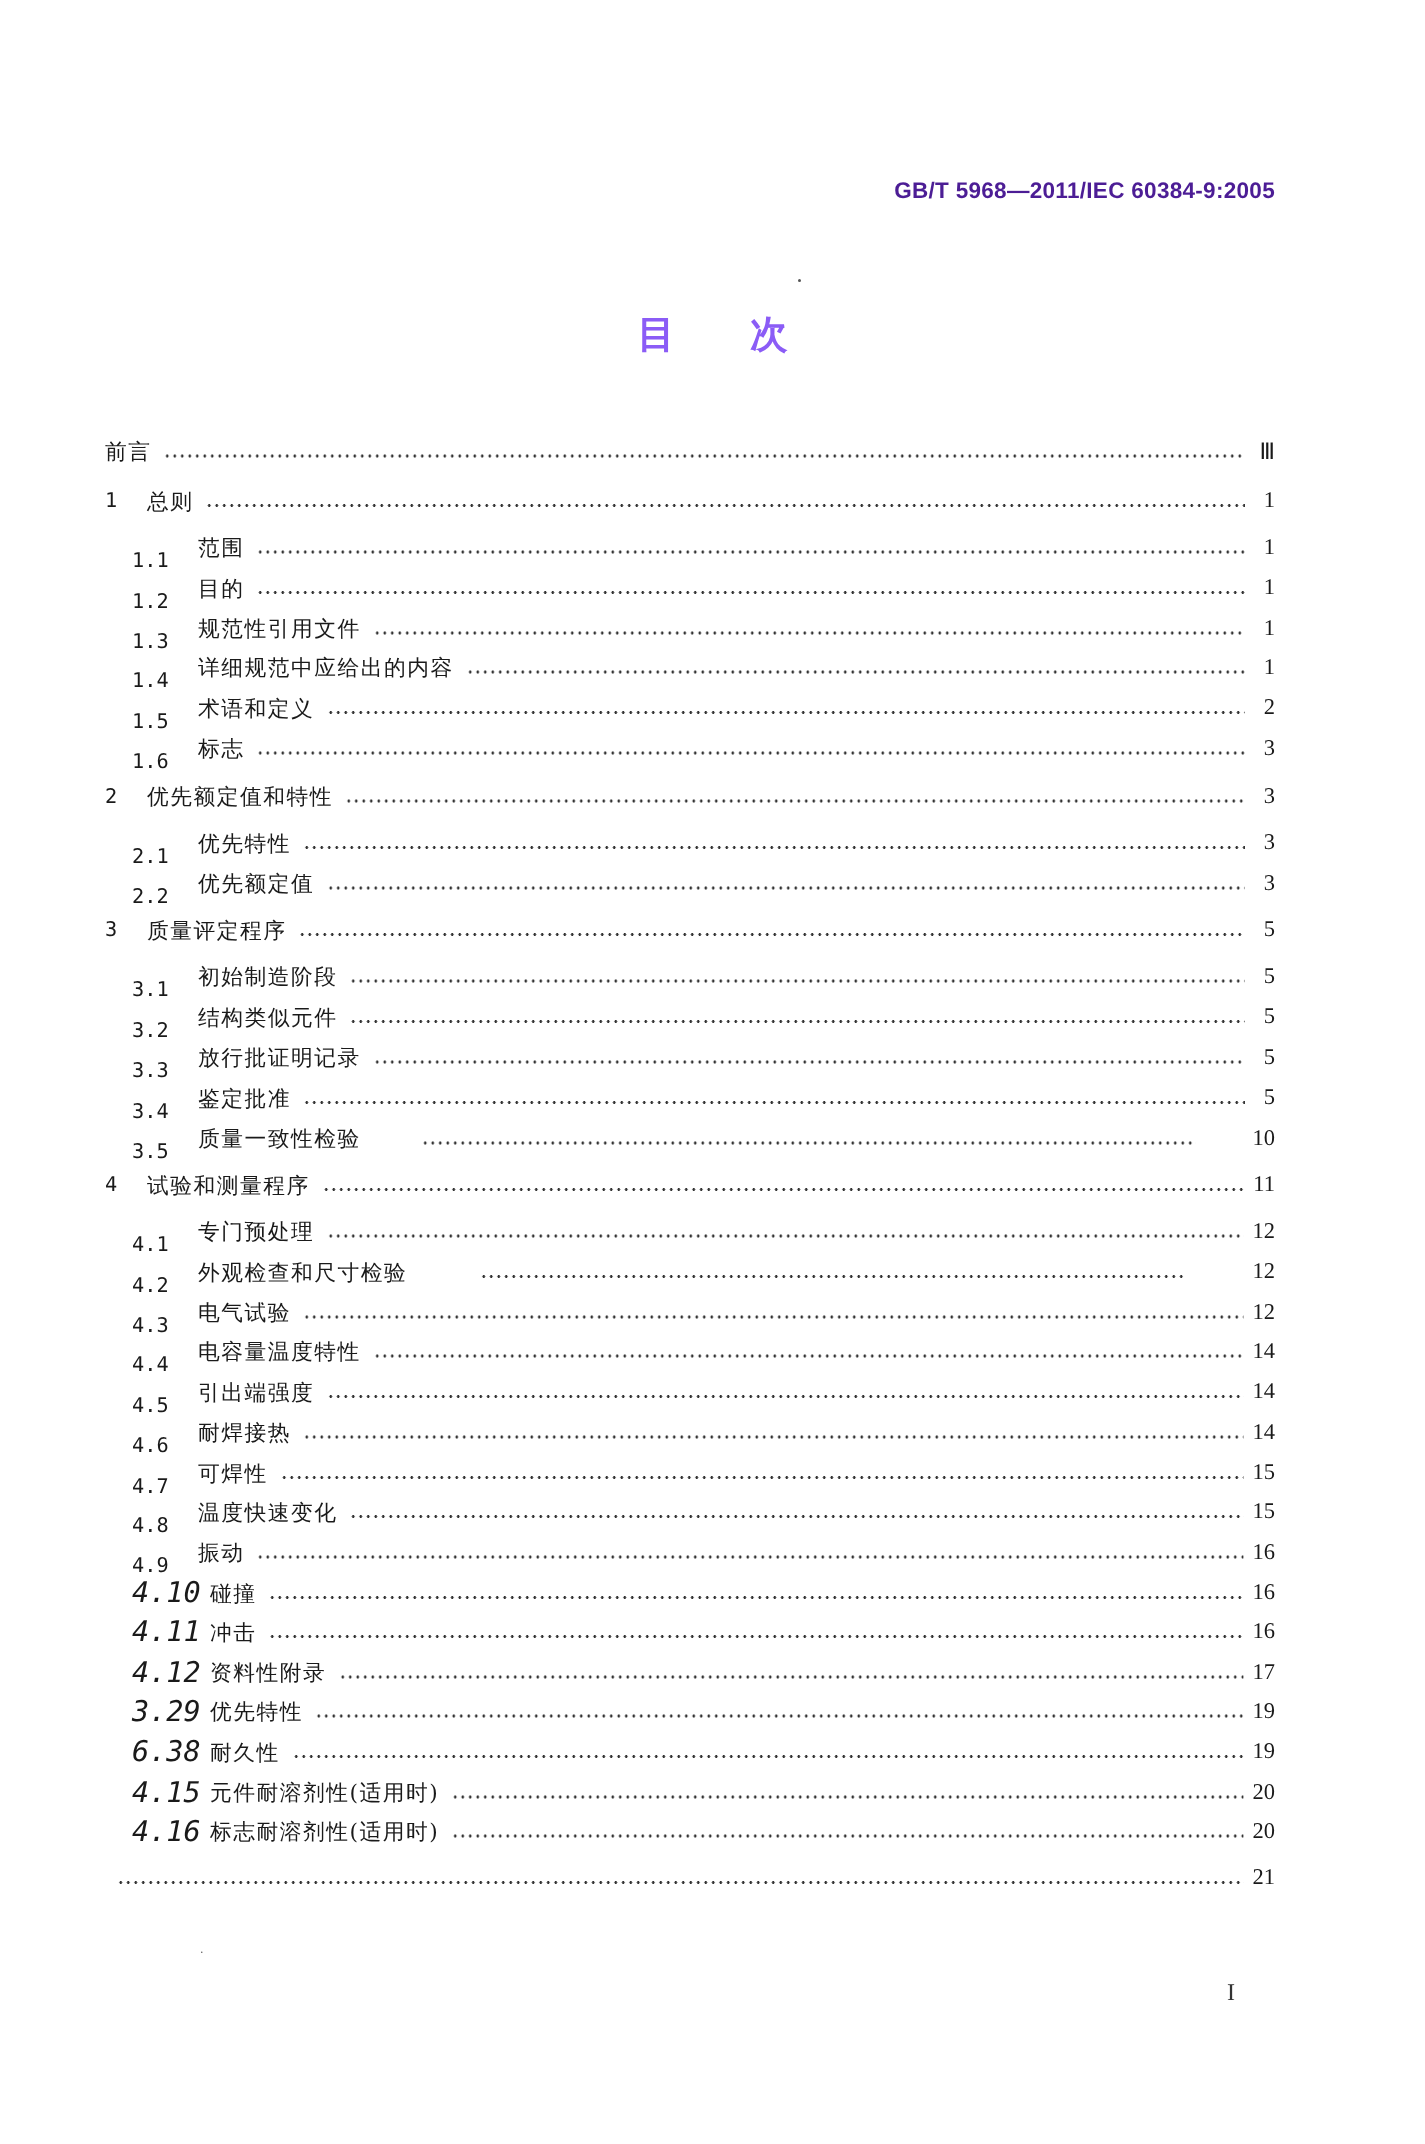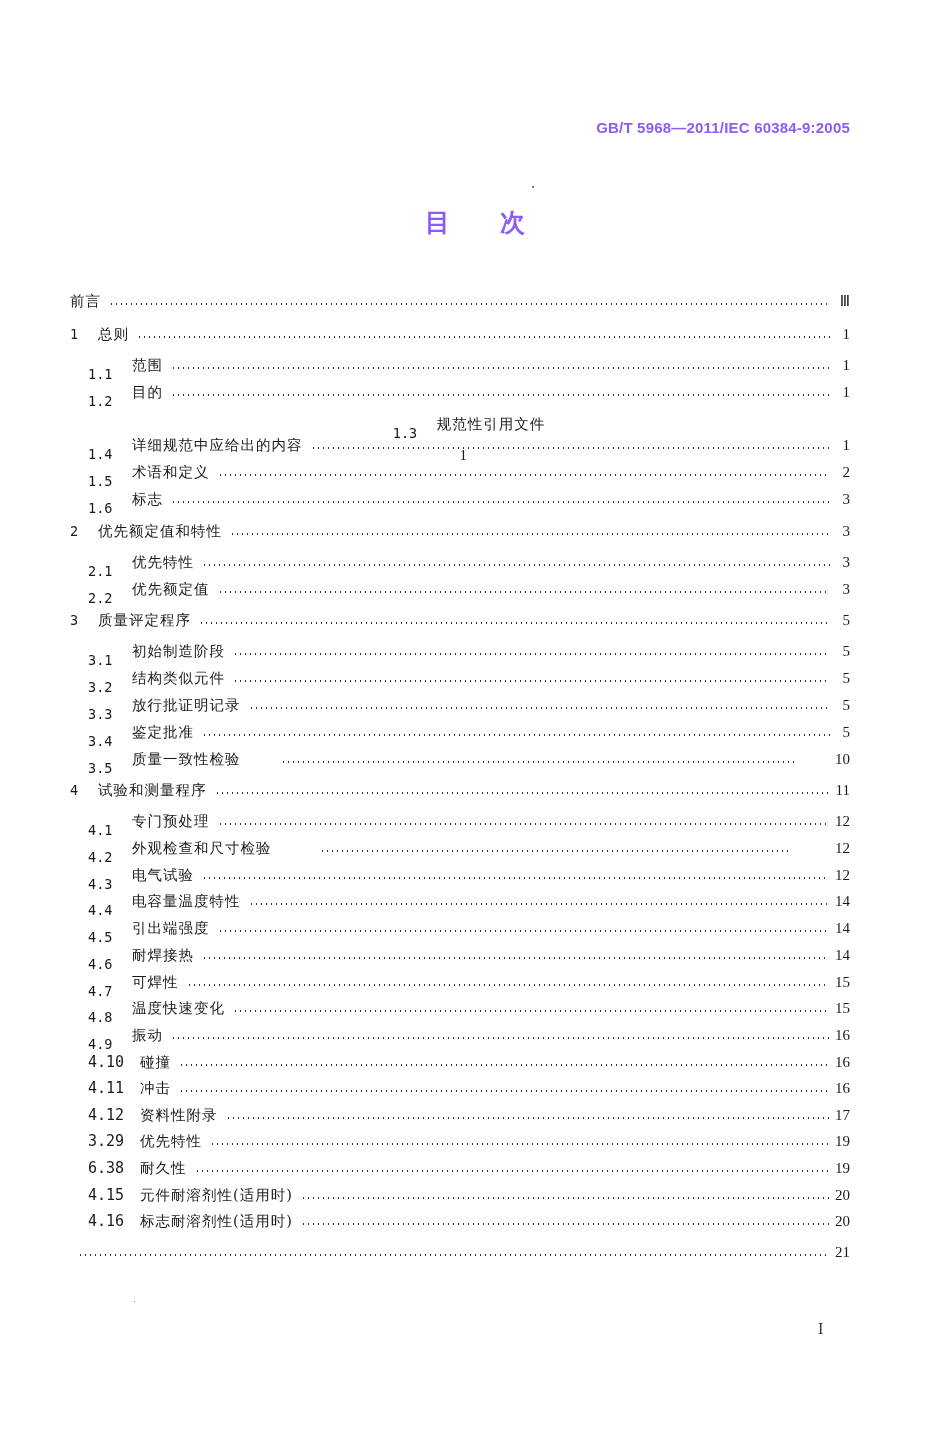--- a/index.html
+++ b/index.html
@@ -4,21 +4,21 @@
   <style>
     html, body { margin: 0; padding: 0; background: #ffffff; }
     body {
       width: 950px; height: 1429px; position: relative; overflow: hidden;
       font-family: "DejaVu Serif", "Liberation Serif", serif;
       color: #1a1a1a;
     }
     .std-header {
       position: absolute; top: 119px; right: 100px;
       font-family: "Liberation Sans", "DejaVu Sans", sans-serif;
-      font-weight: bold; font-size: 15px; letter-spacing: 0.2px; color: #8b5cf6;
+      font-weight: bold; font-size: 15px; letter-spacing: 0.2px; color: #4c1d95;
     }
     .page-title {
       position: absolute; top: 206px; left: 0; width: 950px;
       text-align: center; font-family: "DejaVu Sans", sans-serif;
       font-weight: bold; font-size: 25px; color: #8b5cf6;
     }
     .page-title .c1 { margin-right: 50px; }
     .toc { position: absolute; left: 70px; top: 290px; width: 780px; }
     .toc-row {
       position: absolute; left: 0; width: 780px; height: 22px;
@@ -28,21 +28,21 @@
     .toc-row .label { white-space: nowrap; letter-spacing: 1px; }
     .toc-row .leader {
       flex: 1; height: 2px; margin: 6px 6px 0 8px;
       background-image: radial-gradient(circle, #333 0.8px, transparent 1.1px);
       background-size: 5px 2px; background-repeat: repeat-x;
     }
     .toc-row .page { white-space: nowrap; text-align: right; min-width: 14px; font-family: "Liberation Serif", serif; font-size: 15px; }
     .entry { display: flex; align-items: center; white-space: nowrap; }
     .sub .entry { padding-left: 18px; }
     .sub .num { width: 44px; font-family: "DejaVu Sans Mono", monospace; font-size: 13.5px; margin-top: 17px; }
-    .sub2 .num { width: 52px; font-family: "DejaVu Sans Mono", monospace; font-size: 15px; }
+    .sub2 .num { width: 52px; font-family: "DejaVu Sans Mono", monospace; font-size: 19px; font-style: italic; }
     .sub2 .entry { padding-left: 18px; }
     .top .num { width: 28px; font-family: "DejaVu Sans Mono", monospace; font-size: 13.5px; }
     .footer-page {
       position: absolute; top: 1320px; left: 818px;
       font-family: "Liberation Serif", serif; font-size: 16px; color: #333;
     }
     .speck { position: absolute; width: 2px; height: 2px; background: #555; border-radius: 1px; }
   </style>
 </head>
 <body>
@@ -78,21 +78,21 @@
       <span class="page">1</span>
     </div>
     <div class="toc-row sub" style="top: 91px;">
       <span class="entry">
         <span class="num">1.2</span>
         <span class="label">目的</span>
       </span>
       <span class="leader"></span>
       <span class="page">1</span>
     </div>
-    <div class="toc-row sub" style="top: 118px; flex-direction: column;">
+    <div class="toc-row sub" style="top: 118px;">
       <span class="entry">
         <span class="num">1.3</span>
         <span class="label">规范性引用文件</span>
       </span>
       <span class="leader"></span>
       <span class="page">1</span>
     </div>
     <div class="toc-row sub" style="top: 144px;">
       <span class="entry">
         <span class="num">1.4</span>

